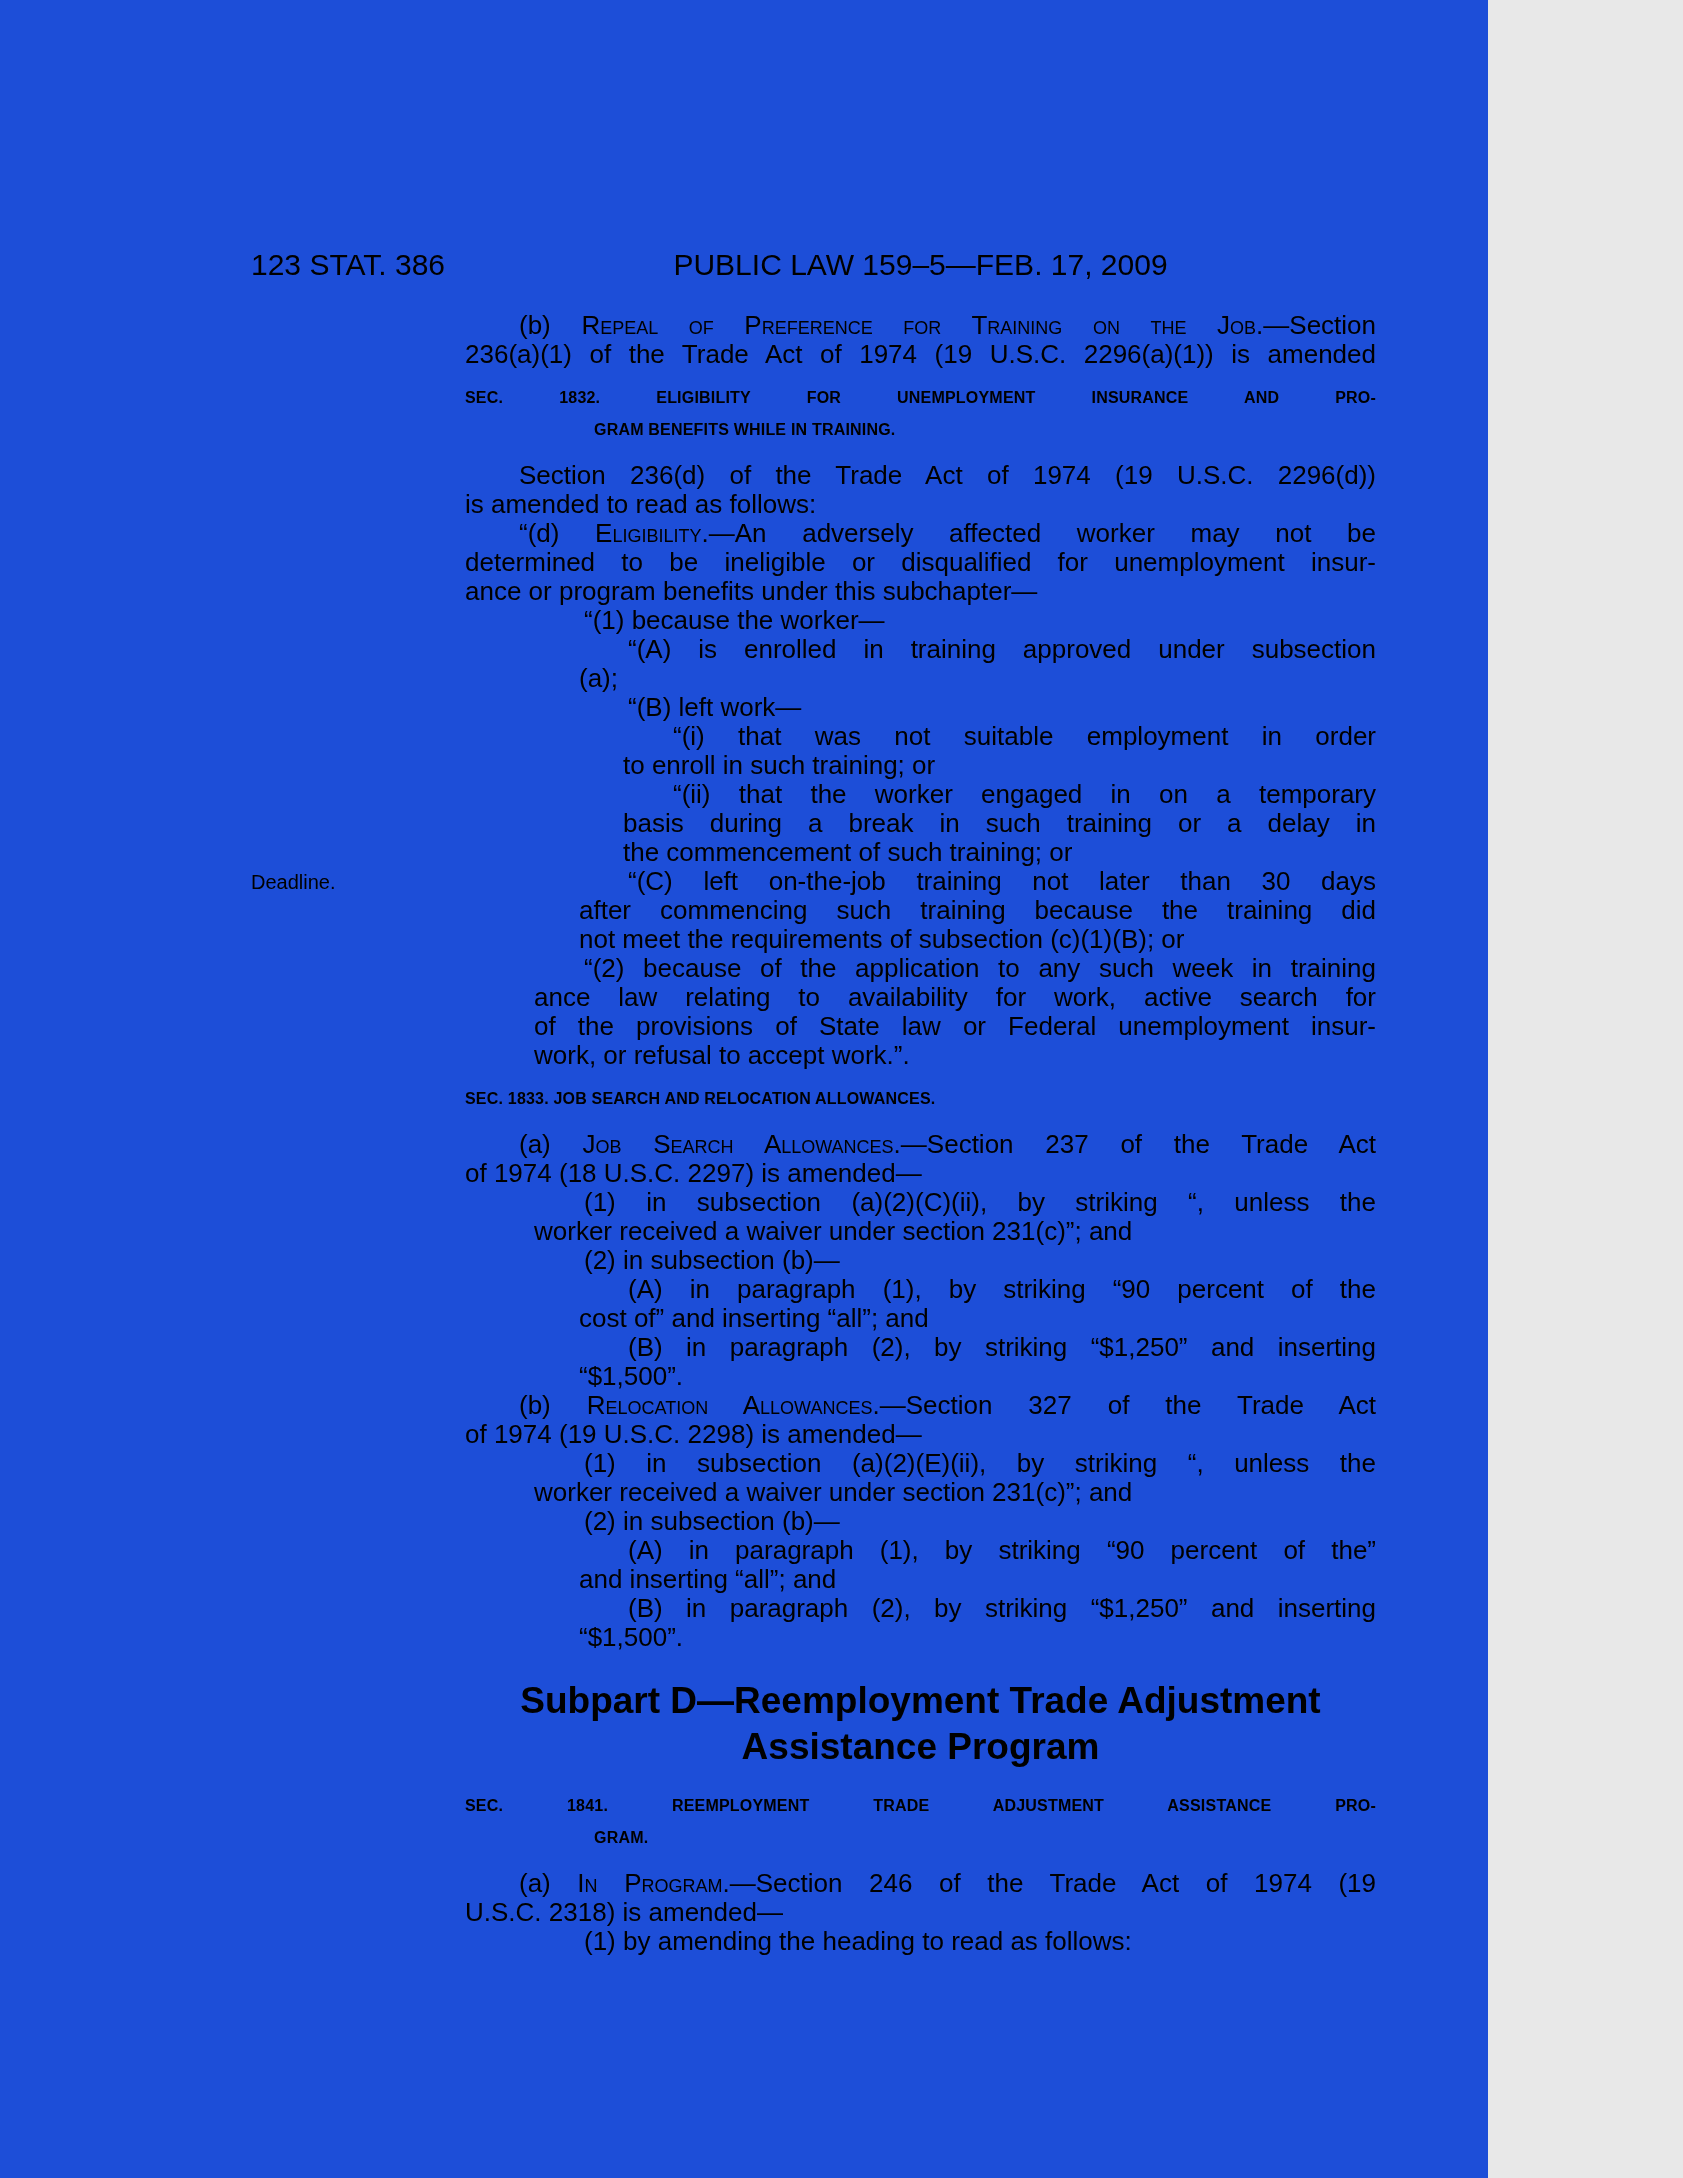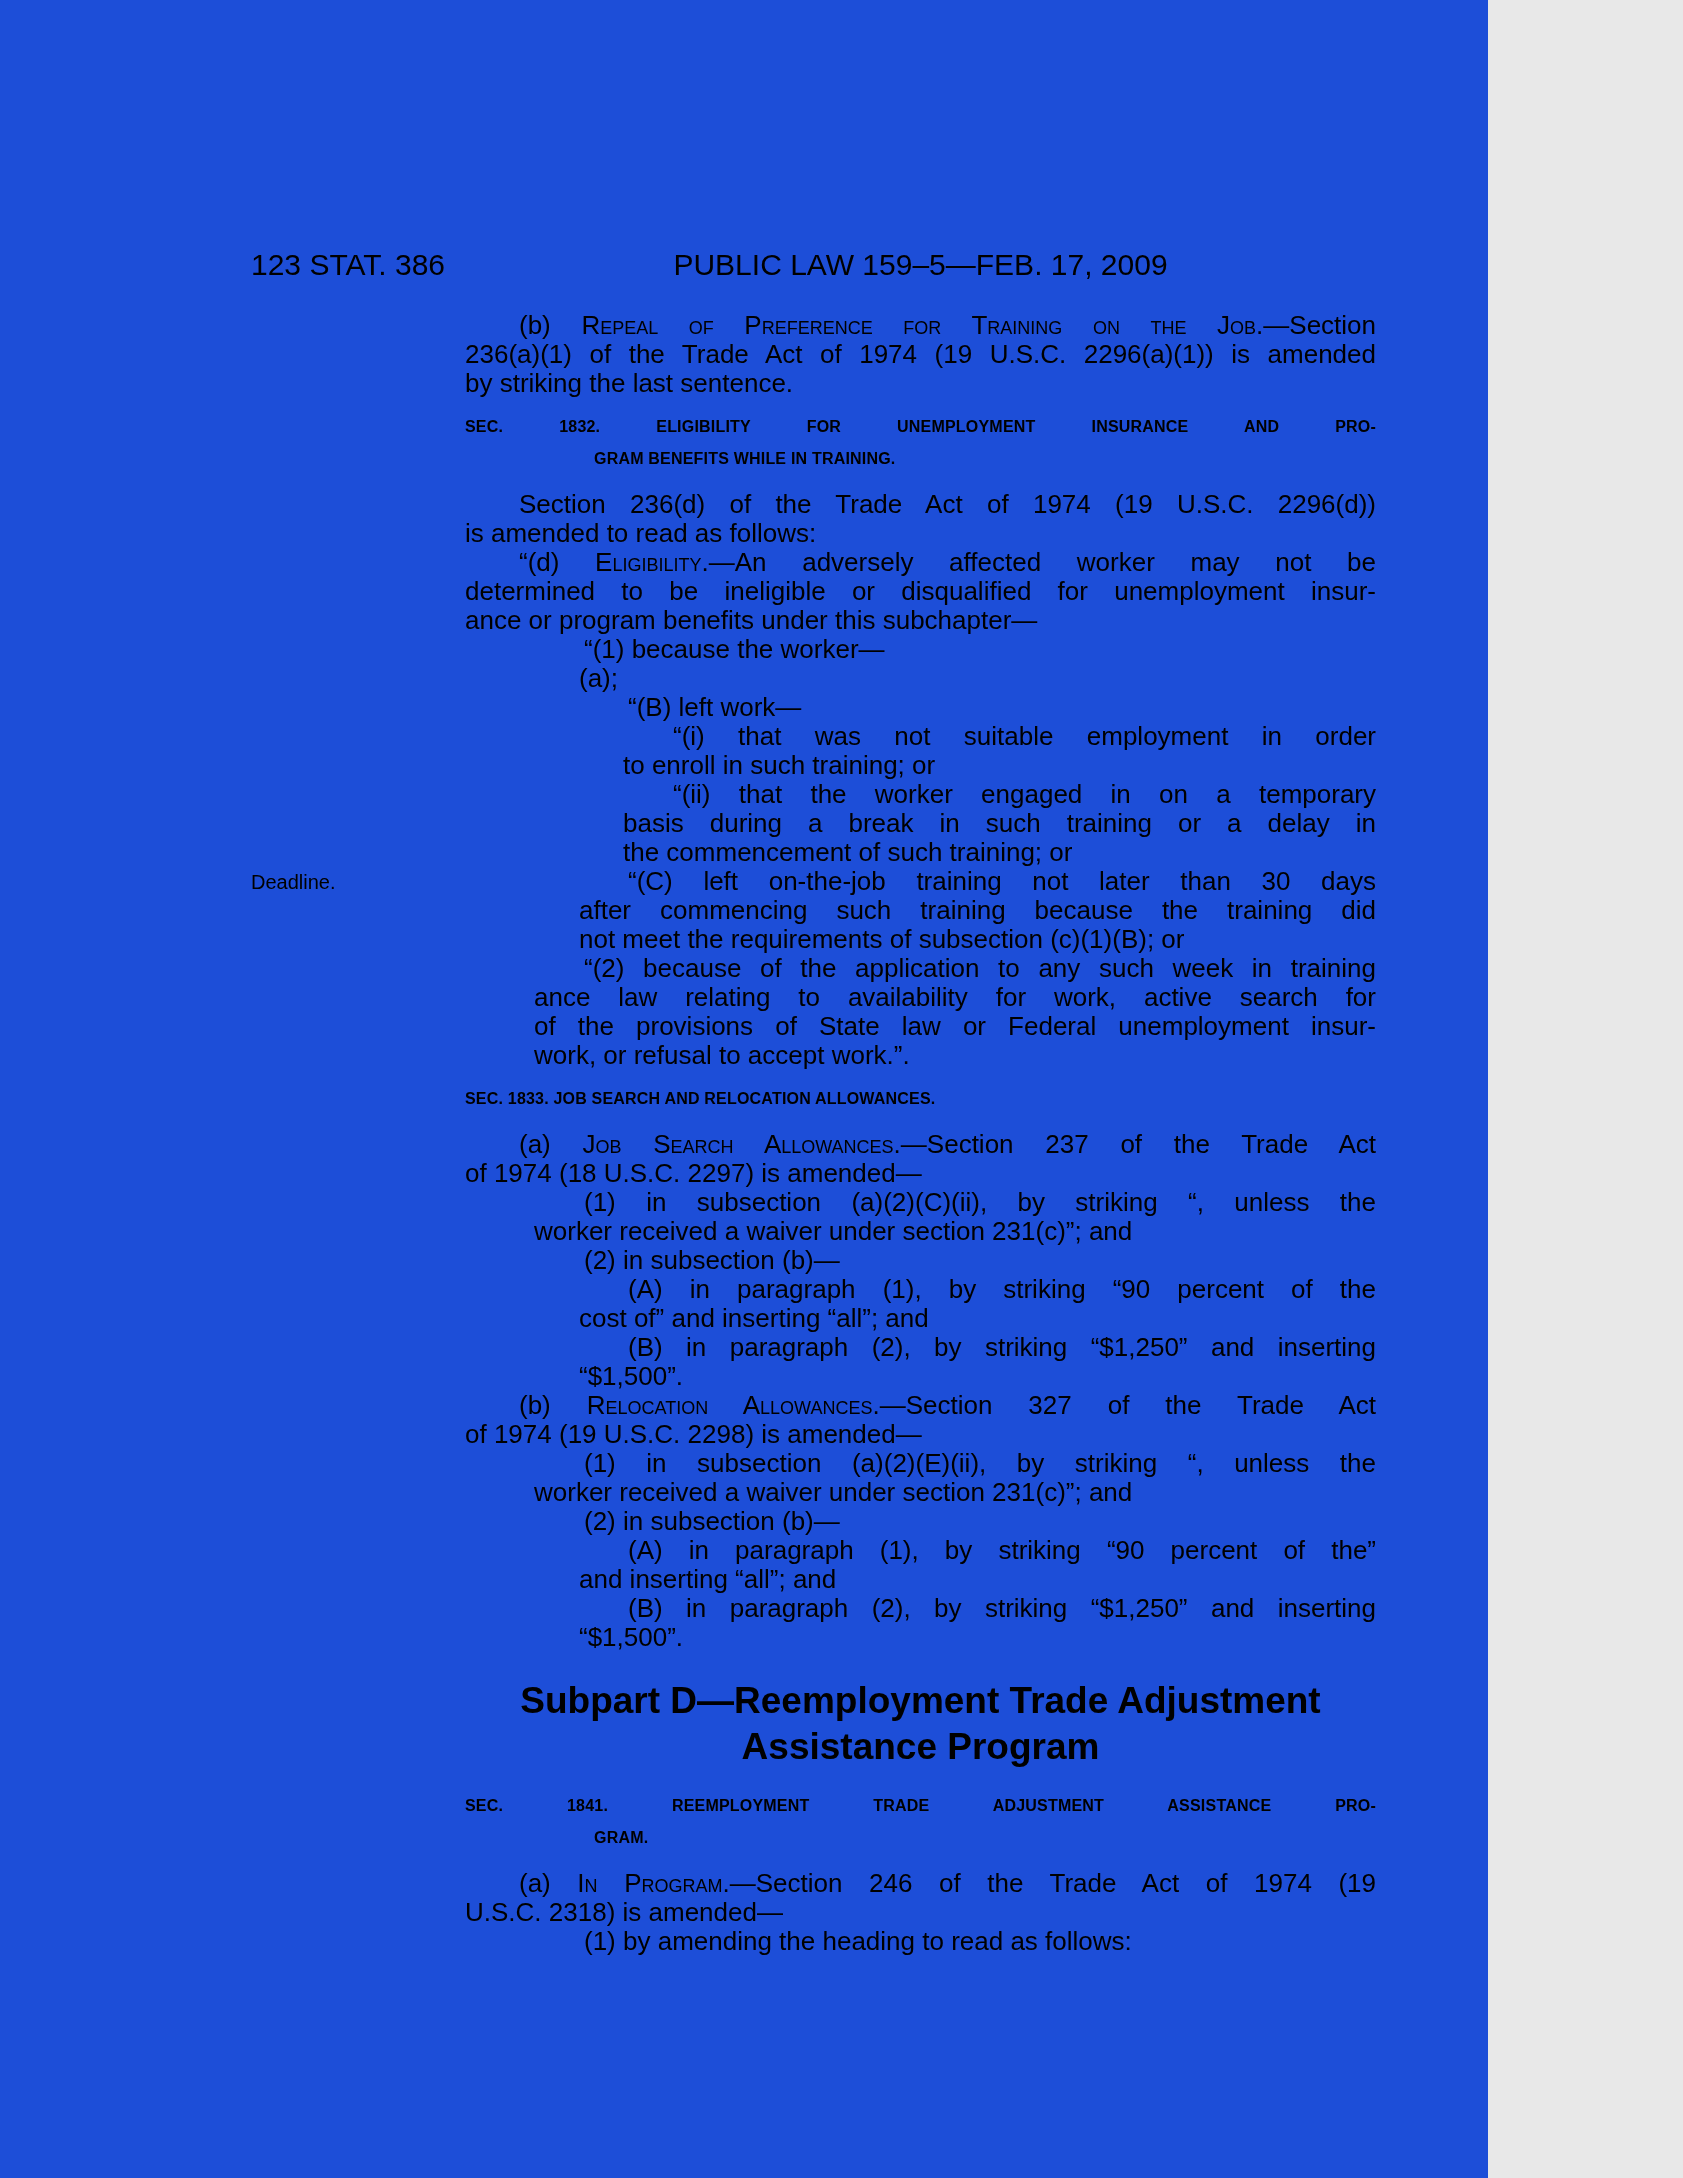--- a/index.html
+++ b/index.html
@@ -50,39 +50,39 @@
 
 <div class="page">
   <div class="running-head">
     <span class="stat-number">123 STAT. 386</span>
     <span class="law-title">PUBLIC LAW 159–5—FEB. 17, 2009</span>
   </div>
   <div class="content">
       <div class="blk p">
         <div class="line j" style="padding-left: 54px;"><span>(b) </span><span class="sc">Repeal of Preference for Training on the Job</span><span>.—Section</span></div>
         <div class="line j"><span>236(a)(1) of the Trade Act of 1974 (19 U.S.C. 2296(a)(1)) is amended</span></div>
-        <div class="line"><span>by striking the last sentence.</span></div>
       </div>
       <div class="blk h">
         <div class="line j"><span>SEC. 1832. ELIGIBILITY FOR UNEMPLOYMENT INSURANCE AND PRO-</span></div>
         <div class="line" style="padding-left: 129px;"><span>GRAM BENEFITS WHILE IN TRAINING.</span></div>
       </div>
       <div class="blk p">
         <div class="line j" style="padding-left: 54px;"><span>Section 236(d) of the Trade Act of 1974 (19 U.S.C. 2296(d))</span></div>
         <div class="line"><span>is amended to read as follows:</span></div>
       </div>
       <div class="blk p">
         <div class="line j" style="padding-left: 54px;"><span>“(d) </span><span class="sc">Eligibility</span><span>.—An adversely affected worker may not be</span></div>
         <div class="line j"><span>determined to be ineligible or disqualified for unemployment insur-</span></div>
         <div class="line"><span>ance or program benefits under this subchapter—</span></div>
       </div>
       <div class="blk p">
         <div class="line" style="padding-left: 119px;"><span>“(1) because the worker—</span></div>
       </div>
       <div class="blk p">
+        <div class="line j" style="padding-left: 163px;"><span>“(A) is enrolled in training approved under subsection</span></div>
         <div class="line" style="padding-left: 114px;"><span>(a);</span></div>
       </div>
       <div class="blk p">
         <div class="line" style="padding-left: 163px;"><span>“(B) left work—</span></div>
       </div>
       <div class="blk p">
         <div class="line j" style="padding-left: 208px;"><span>“(i) that was not suitable employment in order</span></div>
         <div class="line" style="padding-left: 158px;"><span>to enroll in such training; or</span></div>
       </div>
       <div class="blk p">

